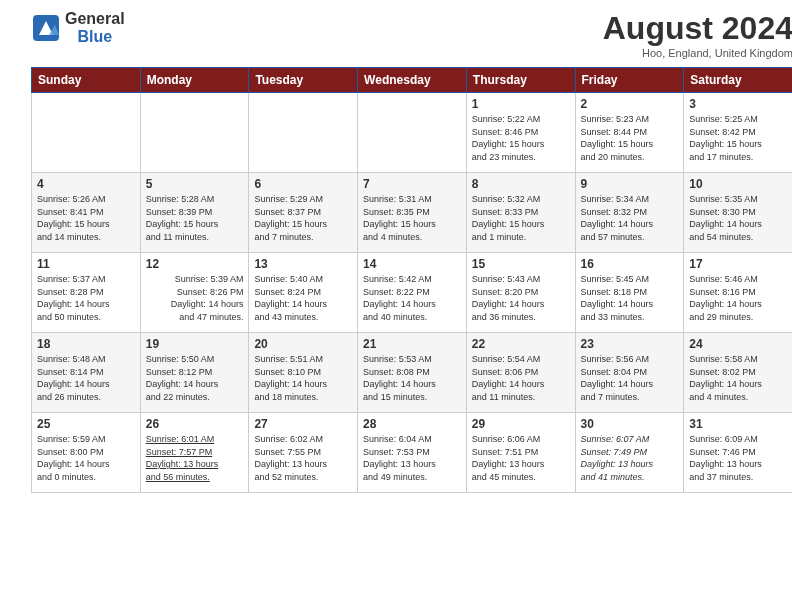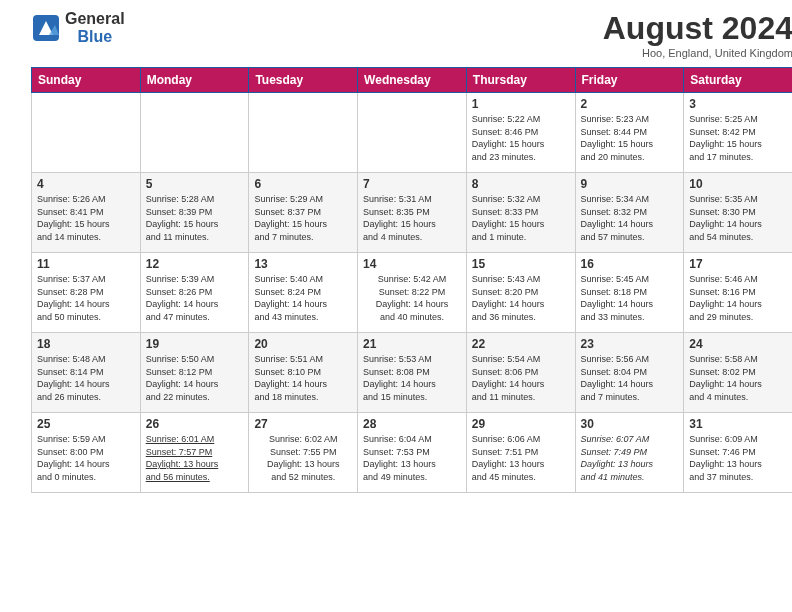--- a/index.html
+++ b/index.html
@@ -58,21 +58,21 @@
     .location {
       font-size: 11px;
       color: #555;
     }
     table {
       width: 100%;
       border-collapse: collapse;
       table-layout: fixed;
     }
     thead th {
-      background-color: #be185d;
+      background-color: #7f1d1d;
       color: white;
       text-align: left;
       padding: 5px 6px;
       font-size: 12px;
       font-weight: bold;
       border: 1px solid #1a5aa0;
     }
     tbody td {
       border: 1px solid #ccc;
       vertical-align: top;
@@ -222,35 +222,35 @@
         <tr>
           <td>
             <span class="day-number">11</span>
             <div class="day-info" style="white-space: pre-line;">Sunrise: 5:37 AM
 Sunset: 8:28 PM
 Daylight: 14 hours
 and 50 minutes.</div>
           </td>
           <td>
             <span class="day-number">12</span>
-            <div class="day-info" style="white-space: pre-line;">Sunrise: 5:39 AM
+            <div class="day-info" style="white-space: pre-line; text-align: right;">Sunrise: 5:39 AM
 Sunset: 8:26 PM
 Daylight: 14 hours
 and 47 minutes.</div>
           </td>
           <td>
             <span class="day-number">13</span>
             <div class="day-info" style="white-space: pre-line;">Sunrise: 5:40 AM
 Sunset: 8:24 PM
 Daylight: 14 hours
 and 43 minutes.</div>
           </td>
           <td>
             <span class="day-number">14</span>
-            <div class="day-info" style="white-space: pre-line; text-align: center;">Sunrise: 5:42 AM
+            <div class="day-info" style="white-space: pre-line;">Sunrise: 5:42 AM
 Sunset: 8:22 PM
 Daylight: 14 hours
 and 40 minutes.</div>
           </td>
           <td>
             <span class="day-number">15</span>
             <div class="day-info" style="white-space: pre-line;">Sunrise: 5:43 AM
 Sunset: 8:20 PM
 Daylight: 14 hours
 and 36 minutes.</div>
@@ -331,21 +331,21 @@
           </td>
           <td>
             <span class="day-number">26</span>
             <div class="day-info" style="white-space: pre-line; text-decoration: underline;">Sunrise: 6:01 AM
 Sunset: 7:57 PM
 Daylight: 13 hours
 and 56 minutes.</div>
           </td>
           <td>
             <span class="day-number">27</span>
-            <div class="day-info" style="white-space: pre-line; text-align: center;">Sunrise: 6:02 AM
+            <div class="day-info" style="white-space: pre-line;">Sunrise: 6:02 AM
 Sunset: 7:55 PM
 Daylight: 13 hours
 and 52 minutes.</div>
           </td>
           <td>
             <span class="day-number">28</span>
             <div class="day-info" style="white-space: pre-line;">Sunrise: 6:04 AM
 Sunset: 7:53 PM
 Daylight: 13 hours
 and 49 minutes.</div>

